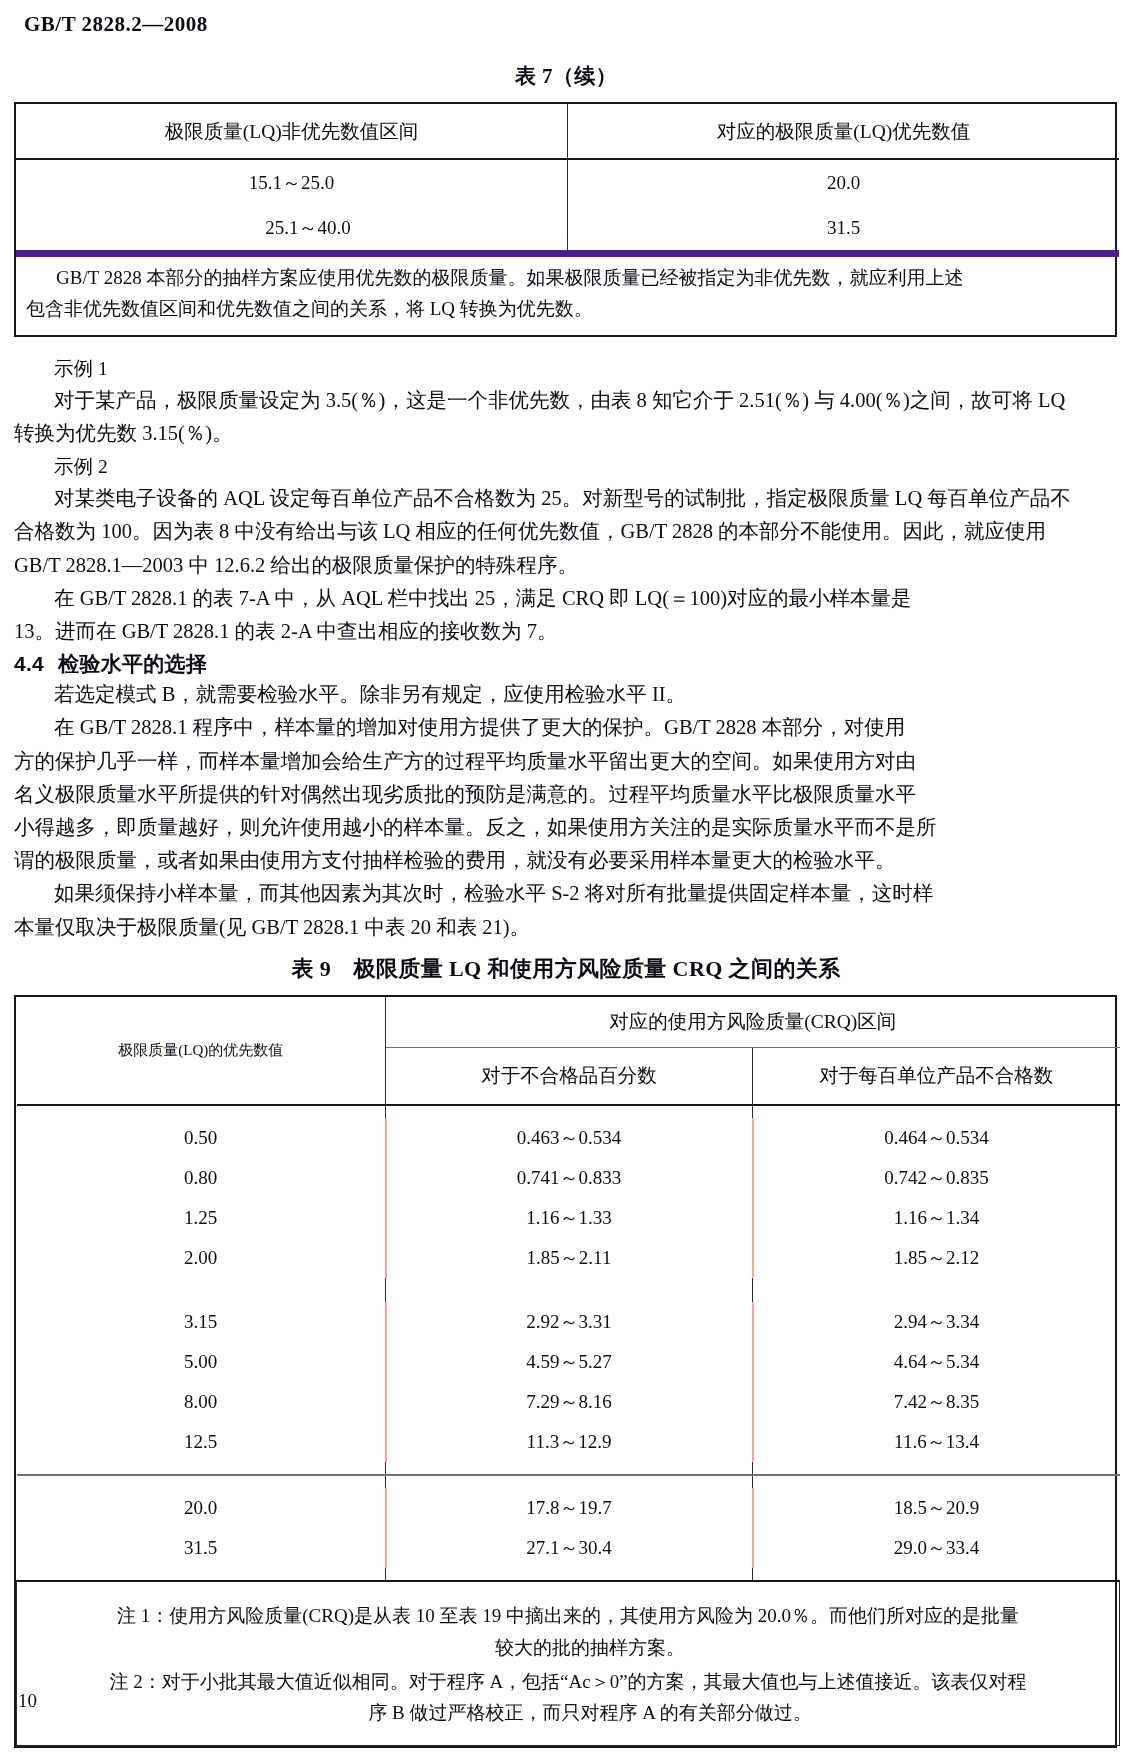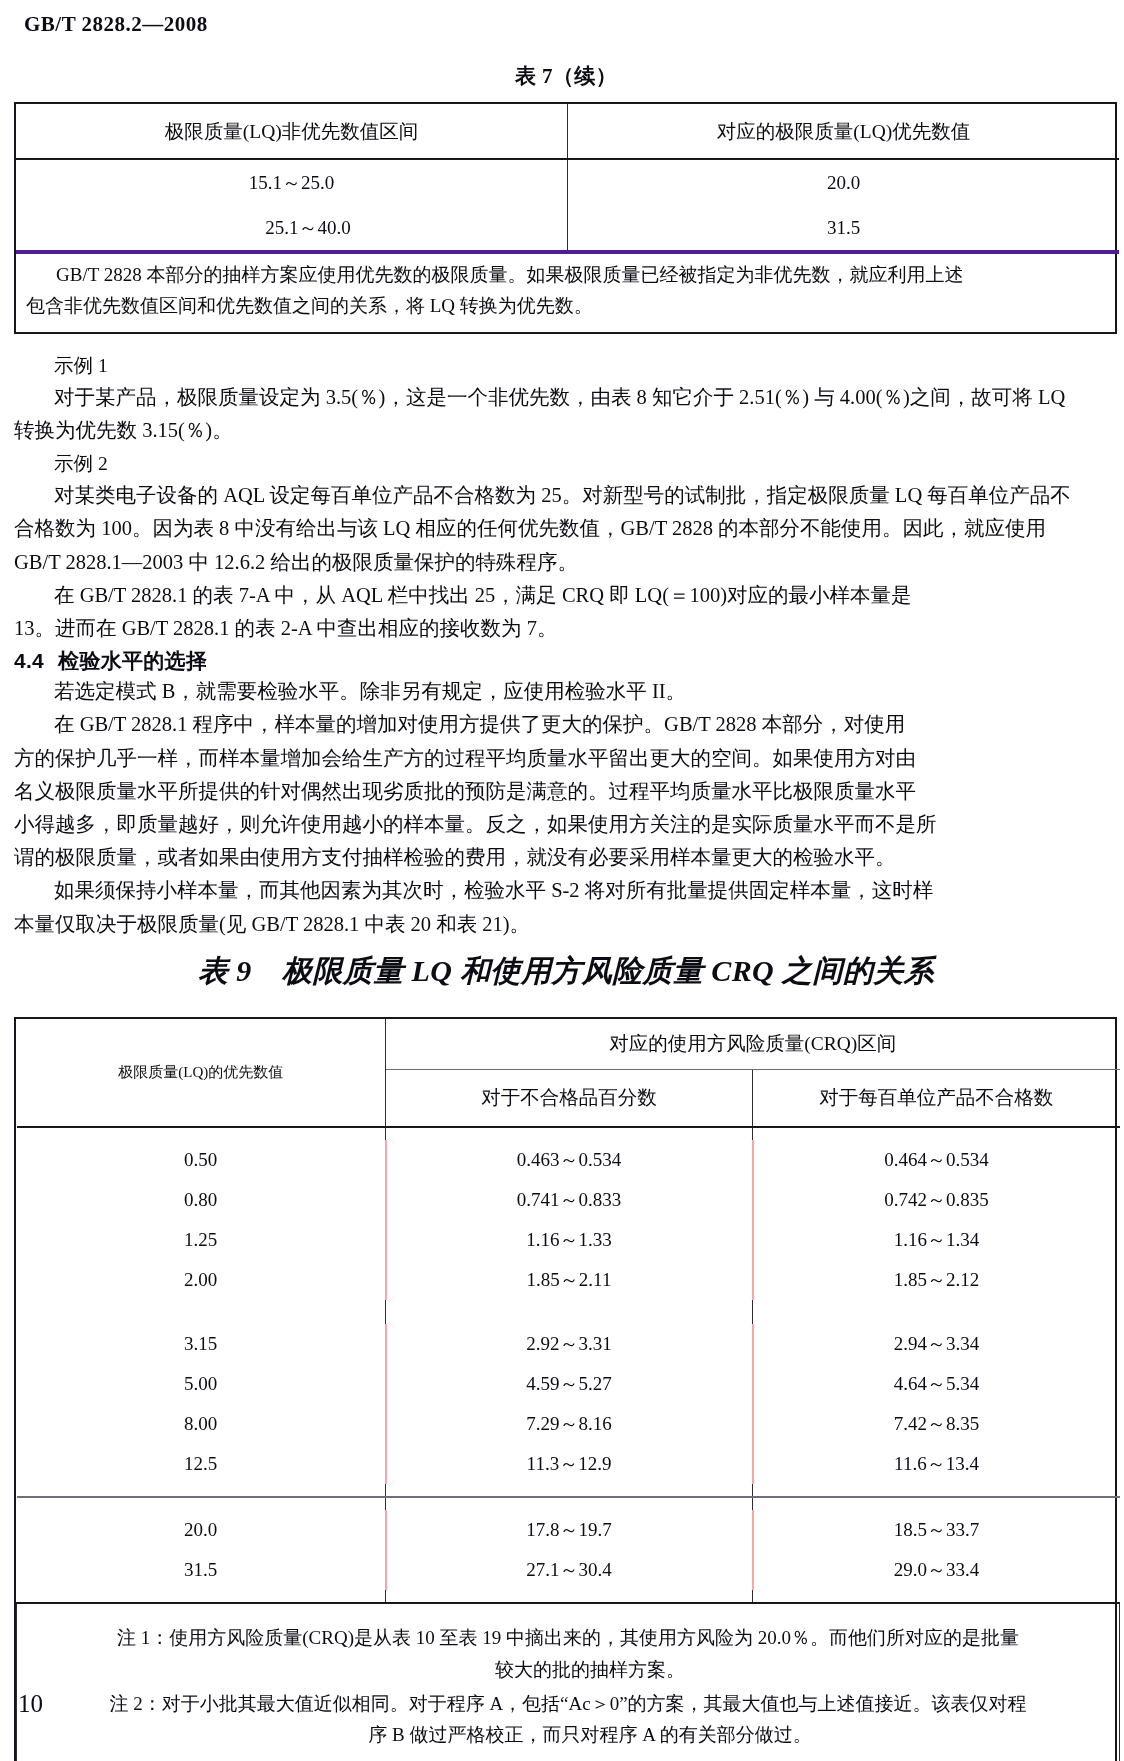--- a/index.html
+++ b/index.html
@@ -45,24 +45,23 @@
 
   
   .tbl-caption {
     text-align: center;
     font-weight: bold;
     font-size: 21px;
     margin: 0 0 12px 0;
     letter-spacing: 0.4px;
   }
   .tbl-caption.t9 {
-    font-size: 30px;
+    font-size: 22px;
     margin-top: 10px;
-    margin-bottom: 25px;
-    font-style: italic;
+    margin-bottom: 11px;
   }
 
   
   table.doc {
     border-collapse: collapse;
     width: 1103px;
     table-layout: fixed;
     font-size: 19px;
   }
   table.doc td, table.doc th {
@@ -83,21 +82,21 @@
     height: 54px;
     font-size: 19.5px;
     border-bottom: 2px solid #16161c;
   }
   .t8 .datarow td {
     height: 36px;
     font-size: 19px;
     border: none;
   }
   .t8 .datarow td.sep { border-right: 1px solid #2b2b33; }
-  .t8 .databody { border-bottom: 4px solid #4c1d95; }
+  .t8 .databody { border-bottom: 7px solid #4c1d95; }
   .t8 .notecell {
     text-align: left;
     border: none;
     padding: 6px 10px 10px 10px;
     font-size: 19px;
     line-height: 1.62;
   }
   .t8 .notecell .ln { display: block; white-space: nowrap; }
   .t8 .notecell .ln.ind { text-indent: 30px; }
 
@@ -179,21 +178,21 @@
   .t9notes .note { display: block; margin-bottom: 2px; }
   .t9notes .note .ln { display: block; white-space: nowrap; }
   .t9notes .note .ln.hang { padding-left: 44px; }
   .t9notes .note:last-child { margin-bottom: 0; }
 
   
   .folio {
     position: absolute;
     left: 18px;
     top: 1690px;
-    font-size: 25px;
+    font-size: 19px;
   }
 </style>
 </head>
 <body>
 
 <div class="page">
 
   <div class="runhead">GB/T 2828.2—2008</div>
 
   <div class="content">
@@ -358,21 +357,21 @@
         </tr>
 
         <tr class="pad">
           <td class="vr"></td>
               <td class="vr"></td>
               <td></td>
         </tr>
         <tr>
           <td class="d vr">20.0</td>
           <td class="d vr">17.8～19.7</td>
-          <td class="d">18.5～33.7</td>
+          <td class="d">18.5～20.9</td>
         </tr>
         <tr>
           <td class="d vr">31.5</td>
           <td class="d vr">27.1～30.4</td>
           <td class="d">29.0～33.4</td>
         </tr>
         <tr class="pad last">
           <td class="vr"></td>
               <td class="vr"></td>
               <td></td>

